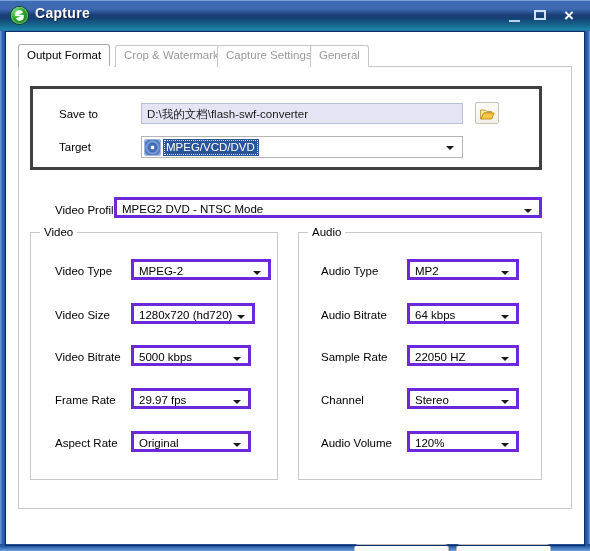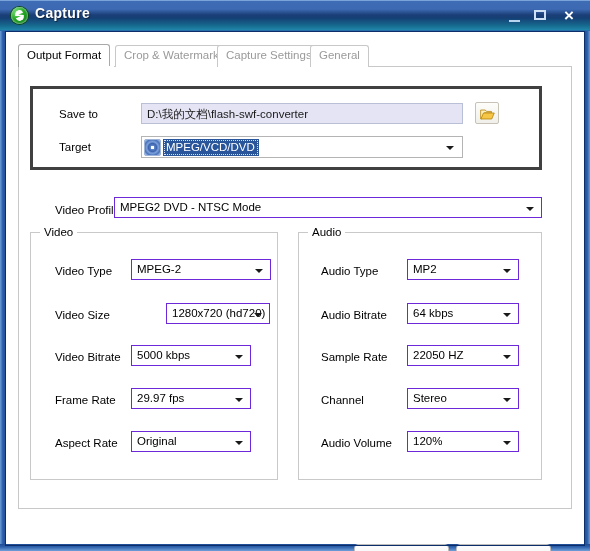--- a/index.html
+++ b/index.html
@@ -203,21 +203,21 @@
     position: absolute;
     font-size: 11.5px;
     color: #000000;
     white-space: nowrap;
   }
 
   
   .combo {
     position: absolute;
     box-sizing: border-box;
-    border: 1px solid #6d28d9;
+    border: 3px solid #6d28d9;
     background: #ffffff;
     height: 21px;
     padding-left: 16px;
   }
   .combo .val {
     position: absolute;
     left: 5px; top: 3px;
     font-size: 11.5px;
     color: #000000;
     white-space: nowrap;
@@ -390,21 +390,21 @@
     <div class="groupbox" style="left:24px; top:200px; width:248px; height:248px;">
       <div class="group-title">Video</div>
 
       <div class="lbl" style="left:24px; top:32px;">Video Type</div>
       <div class="combo" style="left:100px; top:26px; width:140px;">
         <div class="val">MPEG-2</div>
         <div class="arrow"></div>
       </div>
 
       <div class="lbl" style="left:24px; top:76px;">Video Size</div>
-      <div class="combo" style="left:100px; top:70px; width:104px;margin-left:35px;">
+      <div class="combo" style="left:100px; top:70px; width:124px;">
         <div class="val">1280x720 (hd720)</div>
         <div class="arrow"></div>
       </div>
 
       <div class="lbl" style="left:24px; top:118px;">Video Bitrate</div>
       <div class="combo" style="left:100px; top:112px; width:120px;">
         <div class="val">5000 kbps</div>
         <div class="arrow"></div>
       </div>
 

